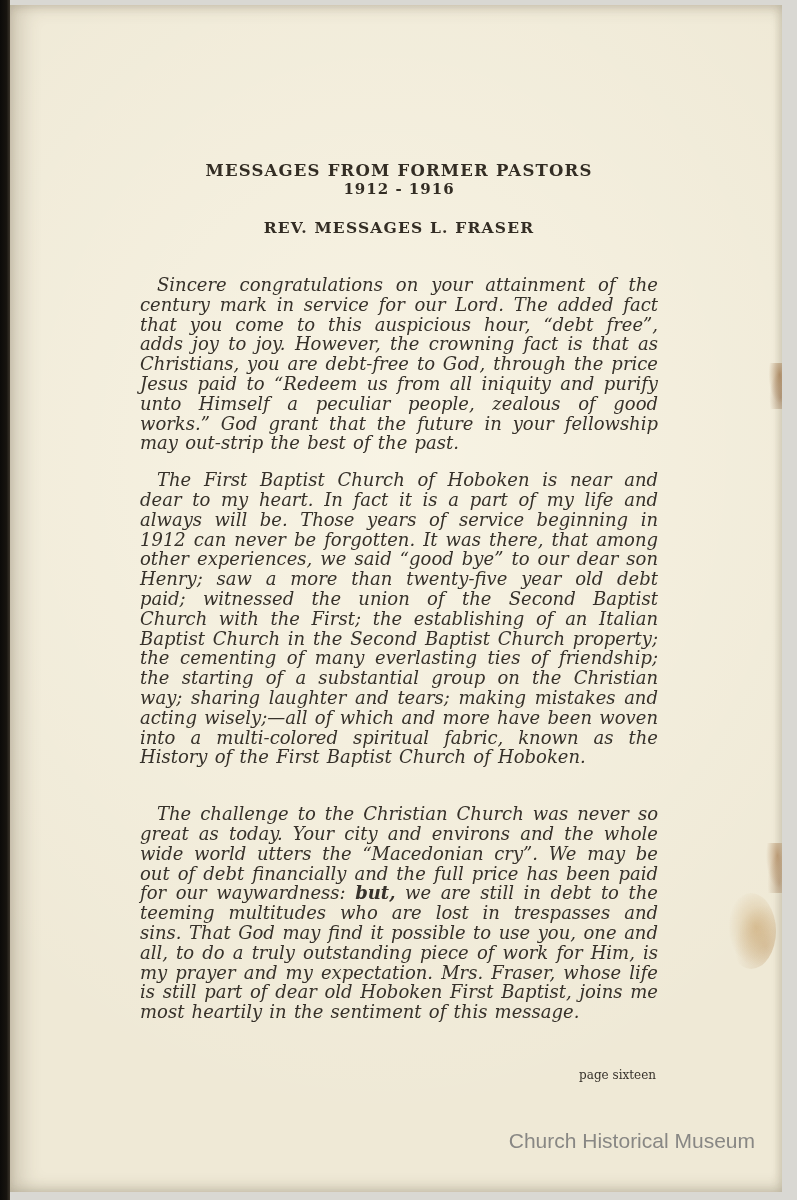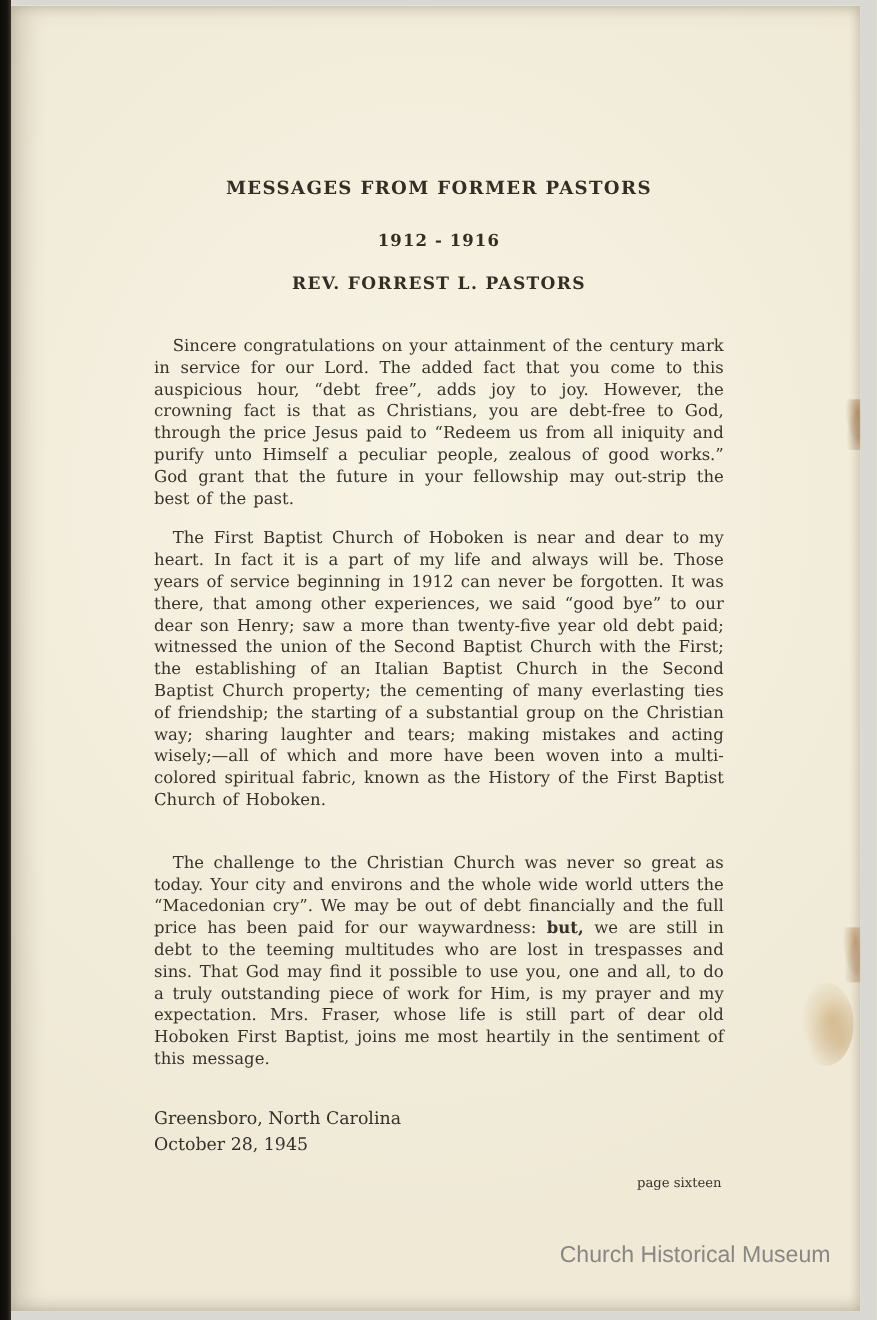--- a/index.html
+++ b/index.html
@@ -32,43 +32,43 @@
   .content { padding: 156px 124px 0 130px; }
   .doc-title {
     margin: 0;
     text-align: center;
     font-size: 16.5px;
     font-weight: bold;
     letter-spacing: 1.2px;
     color: #332d24;
   }
   .doc-period {
-    margin-top: 30px;
     text-align: center;
     font-size: 15px;
     font-weight: bold;
     letter-spacing: 1px;
     color: #332d24;
   }
   .doc-author {
     margin-top: 20px;
     text-align: center;
     font-size: 15.5px;
     font-weight: bold;
     letter-spacing: 1.2px;
     color: #332d24;
   }
   .para {
     margin: 17px 0 0 0;
-    font-size: 15px;
+    font-size: 18px;
     line-height: 19.8px;
     text-align: justify;
     text-indent: 17px;
     word-spacing: 1.5px;
     color: #36312a;
+    font-style: italic;
   }
   .para.first { margin-top: 38px; }
   .para.third { margin-top: 37px; }
   .para strong { font-weight: bold; }
   .closing {
     margin-top: 32px;
     font-size: 15.8px;
     line-height: 23.5px;
     color: #36312a;
   }
@@ -114,32 +114,28 @@
 
 <div class="scan-left-edge"></div>
 
 <div class="paper">
   <div class="content">
 
     <h1 class="doc-title">MESSAGES FROM FORMER PASTORS</h1>
 
     <div class="doc-period">1912 - 1916</div>
 
-    <div class="doc-author">REV. FORREST L. PASTORS</div>
+    <div class="doc-author">REV. MESSAGES L. FRASER</div>
 
     <p class="para first">Sincere congratulations on your attainment of the century mark in service for our Lord. The added fact that you come to this auspicious hour, “debt free”, adds joy to joy. However, the crowning fact is that as Christians, you are debt-free to God, through the price Jesus paid to “Redeem us from all iniquity and purify unto Himself a peculiar people, zealous of good works.” God grant that the future in your fellowship may out-strip the best of the past.</p>
 
     <p class="para second">The First Baptist Church of Hoboken is near and dear to my heart. In fact it is a part of my life and always will be. Those years of service beginning in 1912 can never be forgotten. It was there, that among other experiences, we said “good bye” to our dear son Henry; saw a more than twenty-five year old debt paid; witnessed the union of the Second Baptist Church with the First; the establishing of an Italian Baptist Church in the Second Baptist Church property; the cementing of many everlasting ties of friendship; the starting of a substantial group on the Christian way; sharing laughter and tears; making mistakes and acting wisely;—all of which and more have been woven into a multi-colored spiritual fabric, known as the History of the First Baptist Church of Hoboken.</p>
 
     <p class="para third"><span>The challenge to the Christian Church was never so great as today. Your city and environs and the whole wide world utters the “Macedonian cry”. We may be out of debt financially and the full price has been paid for our waywardness: </span><strong>but,</strong><span> we are still in debt to the teeming multitudes who are lost in trespasses and sins. That God may find it possible to use you, one and all, to do a truly outstanding piece of work for Him, is my prayer and my expectation. Mrs. Fraser, whose life is still part of dear old Hoboken First Baptist, joins me most heartily in the sentiment of this message.</span></p>
 
-    <div class="closing">
-      <div>Greensboro, North Carolina</div>
-      <div>October 28, 1945</div>
-    </div>
 
   </div>
 
   <div class="page-number">page sixteen</div>
 
   <div class="stain stain-1"></div>
   <div class="stain stain-2"></div>
   <div class="stain stain-3"></div>
 </div>
 

